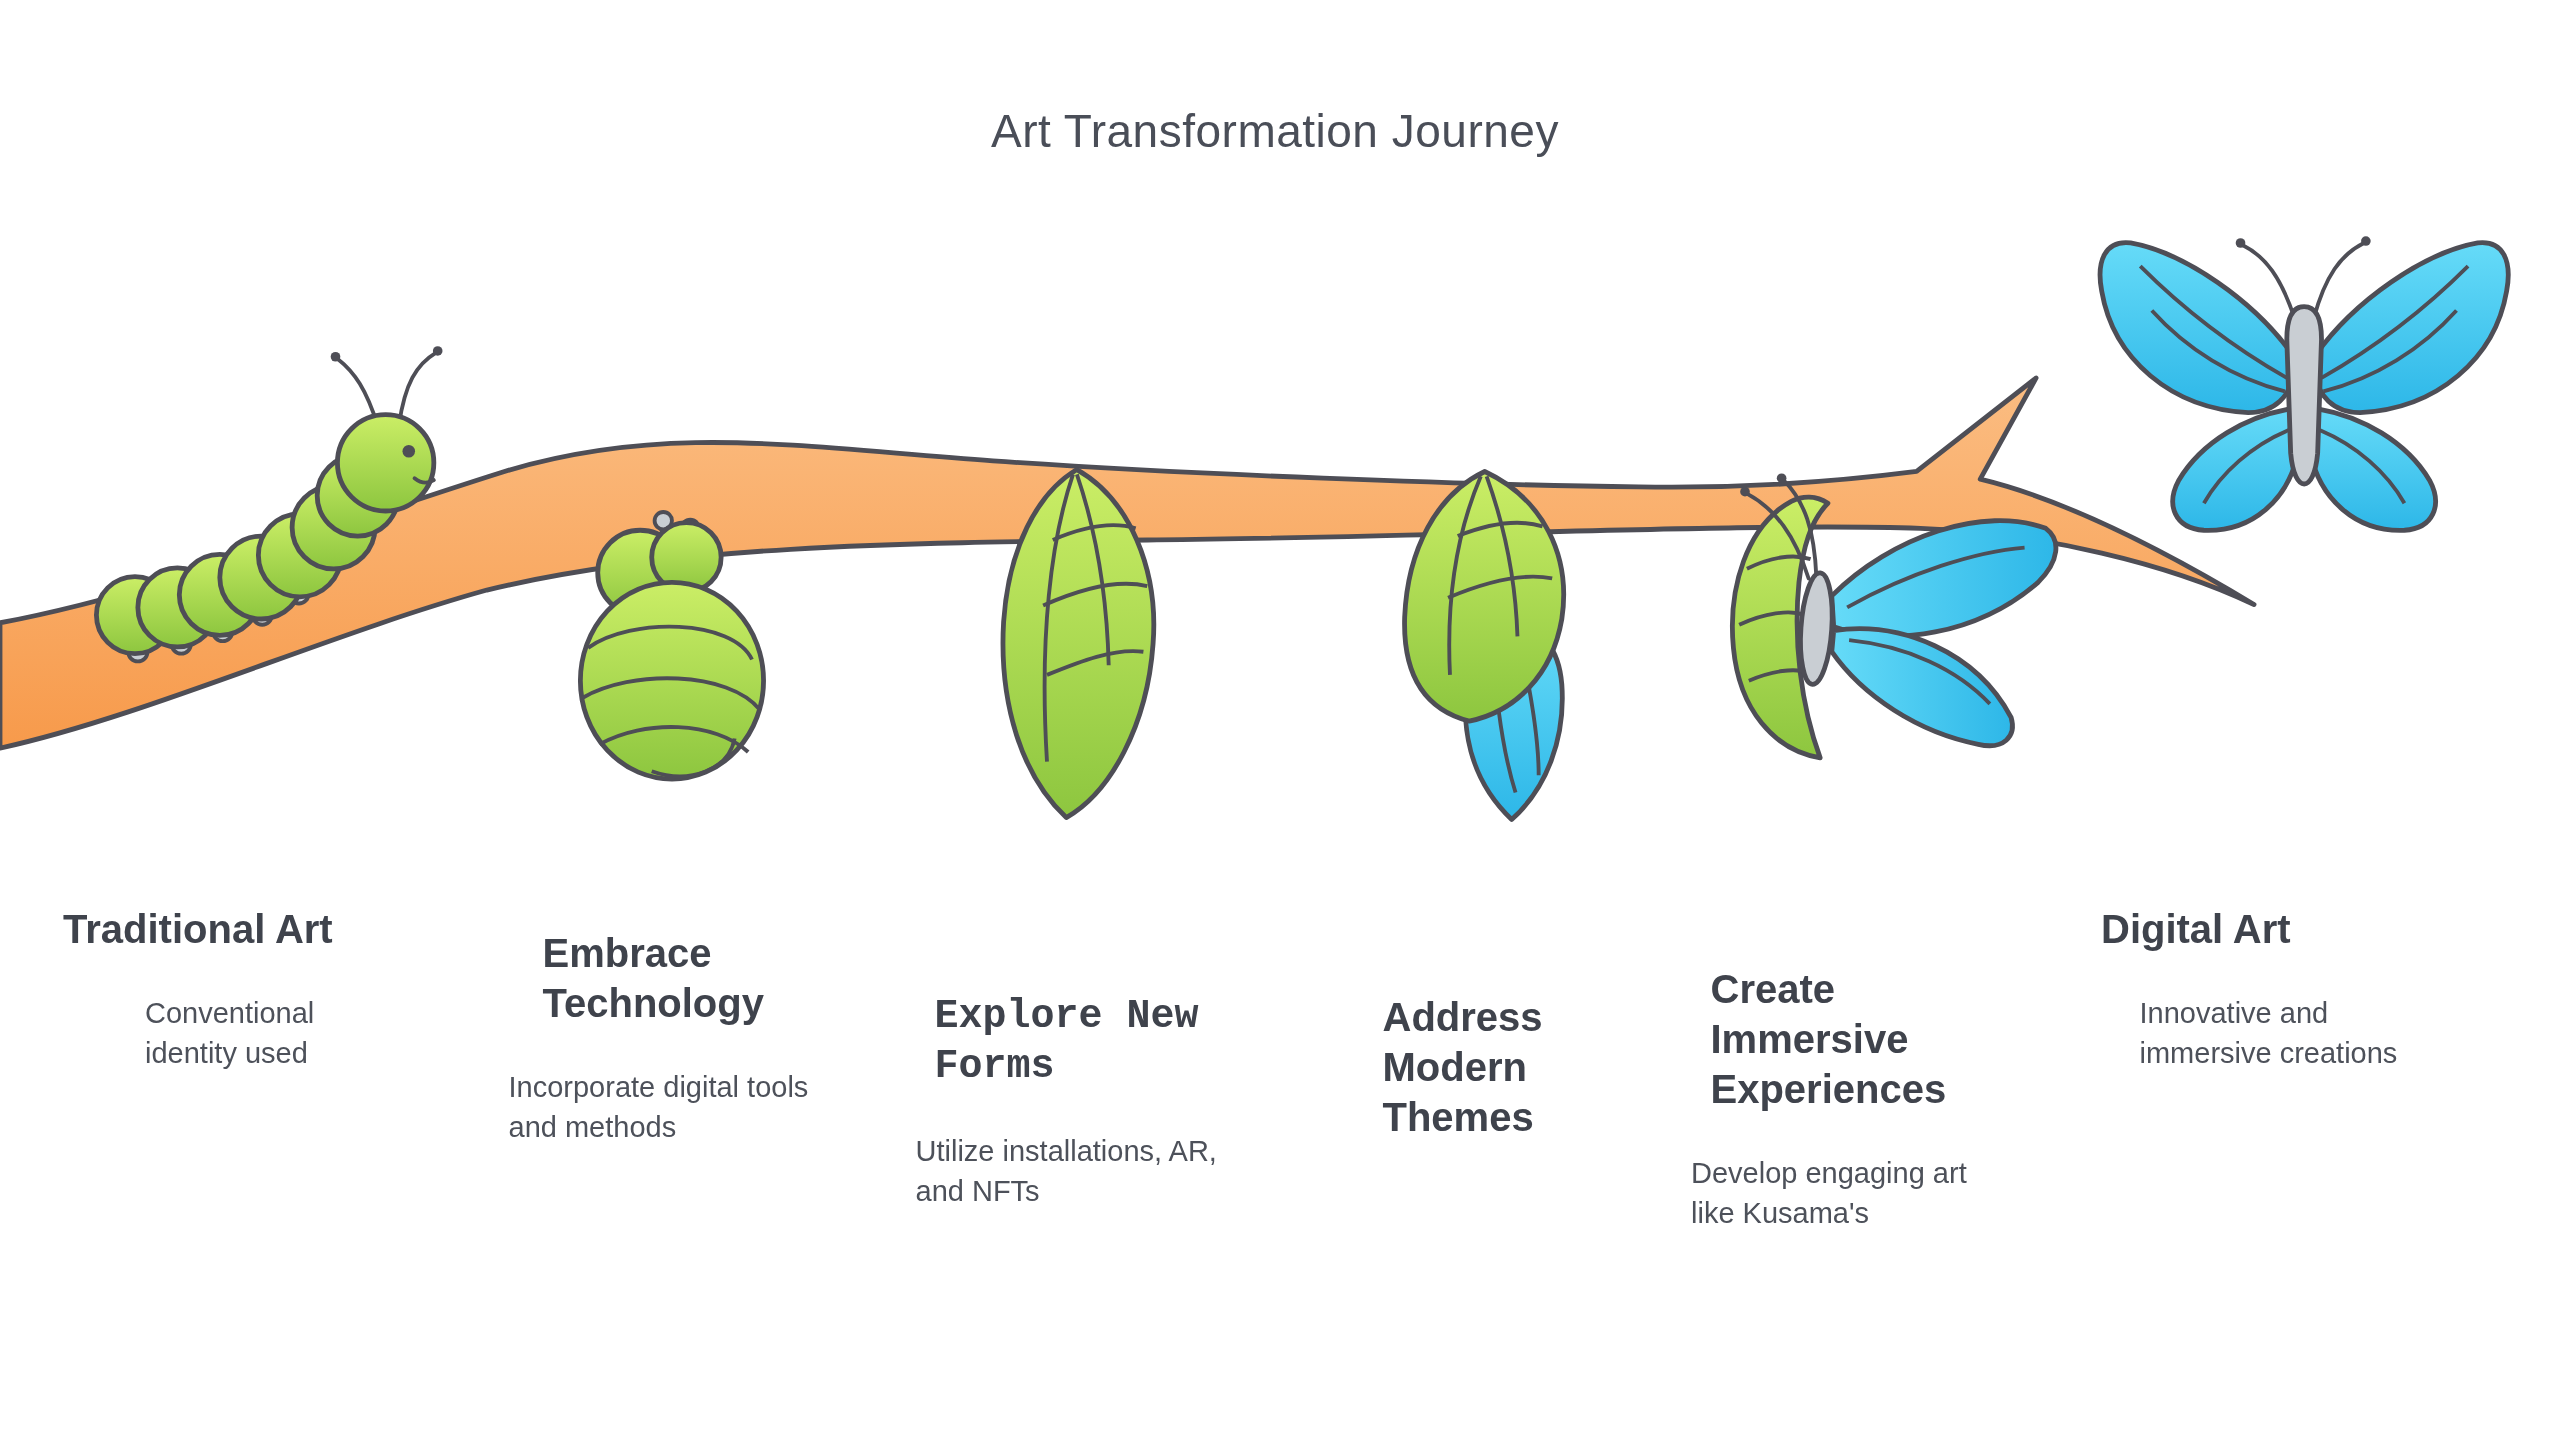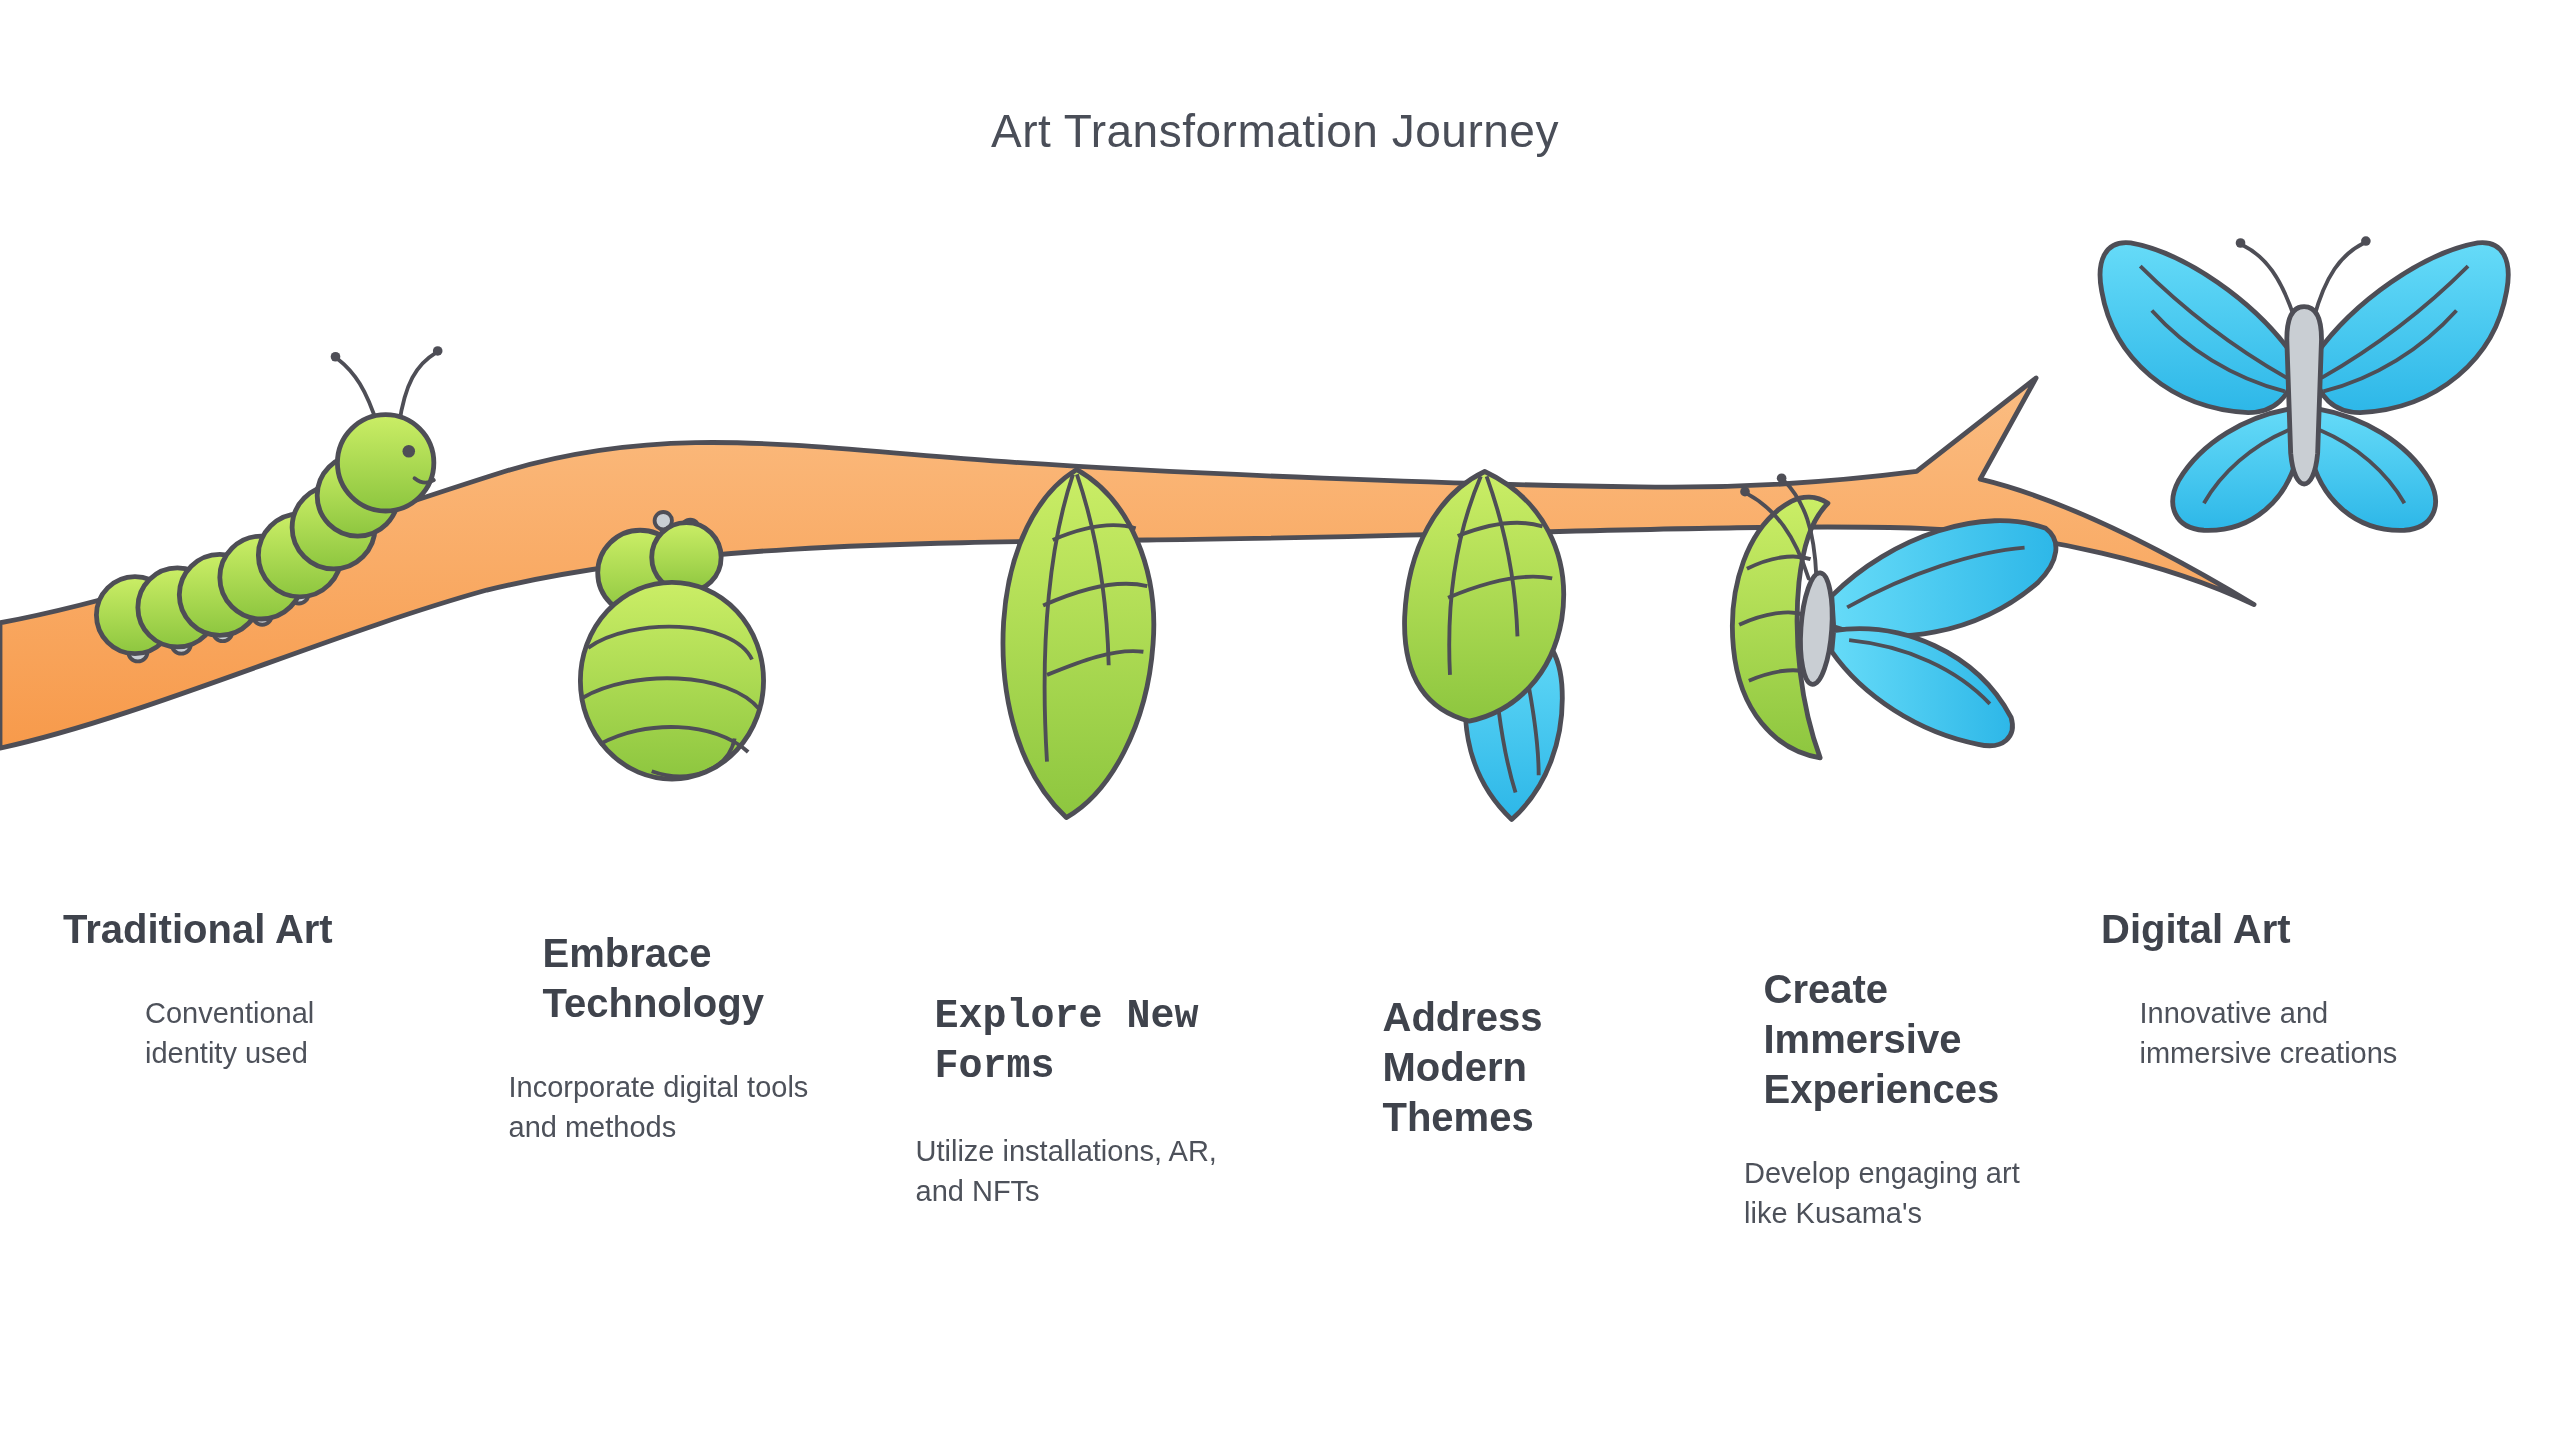--- a/index.html
+++ b/index.html
@@ -249,21 +249,21 @@
 
   <div class="stage-label" style="left:872px; top:992px;">
     <div class="stage-heading" style="width:280px;font-family:Liberation Mono, monospace;">Explore New Forms</div>
     <div class="stage-desc" style="width:318px;">Utilize installations, AR, and NFTs</div>
   </div>
 
   <div class="stage-label" style="left:1281px; top:992px;">
     <div class="stage-heading" style="width:202px;">Address Modern Themes</div>
   </div>
 
-  <div class="stage-label" style="left:1691px; top:964px;">
+  <div class="stage-label" style="left:1638px; top:964px;">
     <div class="stage-heading" style="width:260px;">Create Immersive Experiences</div>
     <div class="stage-desc" style="width:299px;">Develop engaging art like Kusama's</div>
   </div>
 
   <div class="stage-label" style="left:2101px; top:904px;">
     <div class="stage-heading" style="width:405px;">Digital Art</div>
     <div class="stage-desc" style="width:328px;">Innovative and immersive creations</div>
   </div>
 
 </div>

